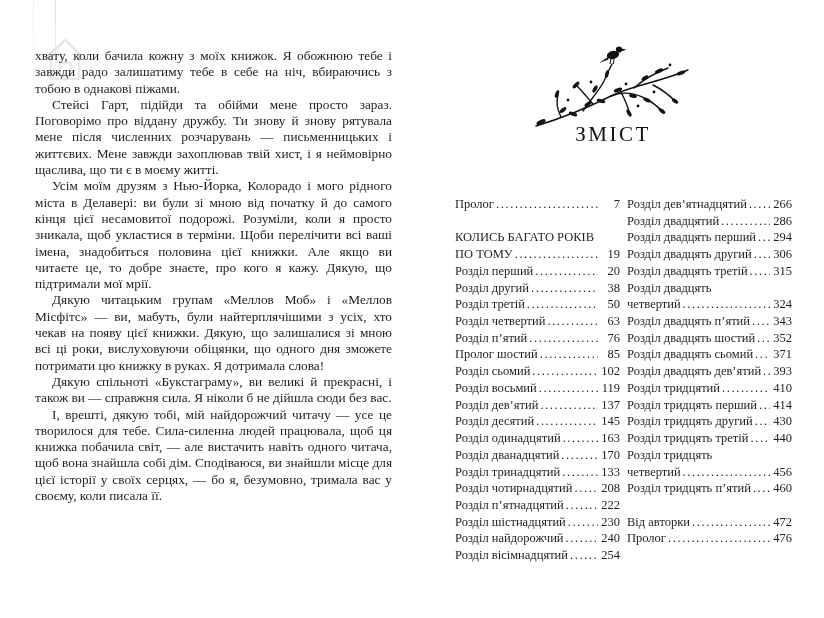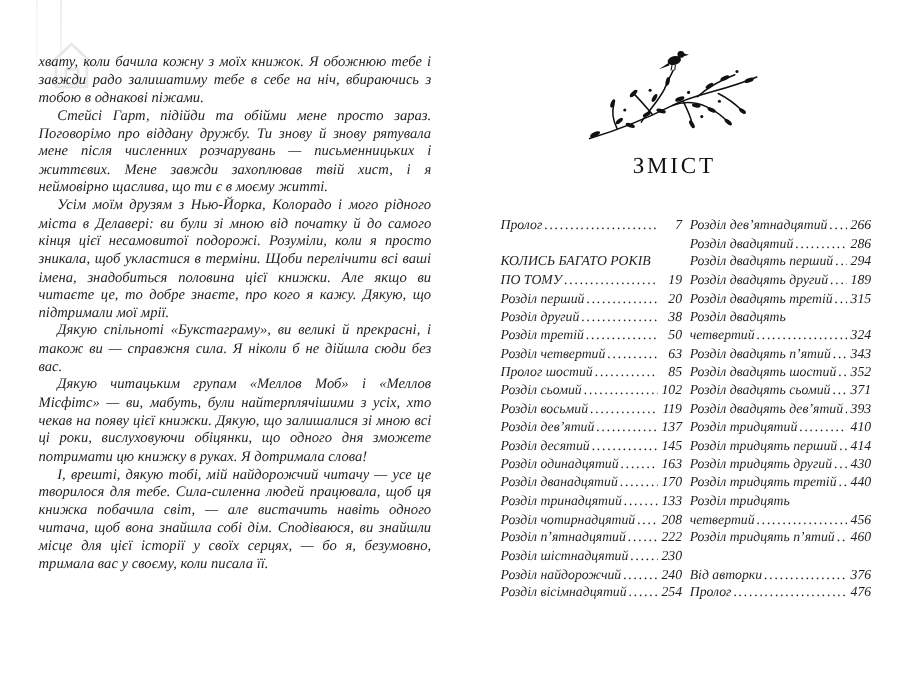--- a/index.html
+++ b/index.html
@@ -15,32 +15,32 @@
   .edge-line{position:absolute;top:0;width:1px;}
   .edge-line.e1{left:33px;height:80px;background:linear-gradient(#efefef,#fafafa);}
   .edge-line.e2{left:55px;height:76px;background:linear-gradient(#dedede,#f4f4f4);}
   .watermark{position:absolute;left:43px;top:36px;width:44px;height:46px;}
 
   
   .left-page{position:absolute;left:0;top:0;width:412px;height:618px;}
   .ack-text{position:absolute;left:35px;top:48px;width:357px;
     font-size:13.3px;line-height:16.3px;color:var(--text);
     text-align:justify;text-justify:inter-word;}
-  .ack-text p{text-indent:17px;font-style:italic;}
+  .ack-text p{text-indent:17px;}
   .ack-text p.no-indent{text-indent:0;}
 
   
   .right-page{position:absolute;left:455px;top:0;width:345px;height:618px;}
   .ornament{position:absolute;left:78px;top:40px;width:158px;height:96px;}
-  .toc-heading{position:absolute;left:0;top:138px;width:316px;text-align:center;
+  .toc-heading{position:absolute;left:0;top:122px;width:316px;text-align:center;
     font-size:21px;letter-spacing:2.5px;font-weight:400;color:var(--heading);}
   .toc-columns{position:absolute;left:0;top:197px;width:337px;display:flex;gap:7px;}
   .toc-col{width:165px;}
   .toc-row{display:flex;align-items:baseline;height:16.72px;
-    font-size:12.5px;color:var(--text);white-space:nowrap;font-style:italic;}
+    font-size:12.5px;color:var(--text);white-space:nowrap;}
   .toc-row.spacer{visibility:hidden;}
   .toc-label{white-space:nowrap;}
   .toc-dots{flex:1;overflow:hidden;white-space:nowrap;margin:0 2px;letter-spacing:1.6px;color:var(--text);}
   .toc-dots::after{content:"..........................................................................";}
   .toc-page{text-align:right;min-width:20px;}
 </style>
 </head>
 <body>
 
 <div class="screen">
@@ -52,22 +52,22 @@
     <polyline points="2,23 22,4 42,23"></polyline>
     <polyline points="8,19 8,43 36,43 36,19"></polyline>
     <rect x="17" y="27" width="11" height="13"></rect>
   </svg>
 
   <div class="left-page">
     <div class="ack-text">
         <p class="no-indent">хвату, коли бачила кожну з моїх книжок. Я обожнюю тебе і завжди радо залишатиму тебе в себе на ніч, вбираючись з тобою в однакові піжами.</p>
         <p>Стейсі Гарт, підійди та обійми мене просто зараз. Поговорімо про віддану дружбу. Ти знову й знову рятувала мене після численних розчарувань — письменницьких і життєвих. Мене завжди захоплював твій хист, і я неймовірно щаслива, що ти є в моєму житті.</p>
         <p>Усім моїм друзям з Нью-Йорка, Колорадо і мого рідного міста в Делавері: ви були зі мною від початку й до самого кінця цієї несамовитої подорожі. Розуміли, коли я просто зникала, щоб укластися в терміни. Щоби перелічити всі ваші імена, знадобиться половина цієї книжки. Але якщо ви читаєте це, то добре знаєте, про кого я кажу. Дякую, що підтримали мої мрії.</p>
+        <p>Дякую читацьким групам «Меллов Моб» і «Меллов Місфітс» — ви, мабуть, були найтерплячішими з усіх, хто чекав на появу цієї книжки. Дякую, що залишалися зі мною всі ці роки, вислуховуючи обіцянки, що одного дня зможете потримати цю книжку в руках. Я дотримала слова!</p>
         <p>Дякую спільноті «Букстаграму», ви великі й прекрасні, і також ви — справжня сила. Я ніколи б не дійшла сюди без вас.</p>
-        <p>Дякую читацьким групам «Меллов Моб» і «Меллов Місфітс» — ви, мабуть, були найтерплячішими з усіх, хто чекав на появу цієї книжки. Дякую, що залишалися зі мною всі ці роки, вислуховуючи обіцянки, що одного дня зможете потримати цю книжку в руках. Я дотримала слова!</p>
         <p>І, врешті, дякую тобі, мій найдорожчий читачу — усе це творилося для тебе. Сила-силенна людей працювала, щоб ця книжка побачила світ, — але вистачить навіть одного читача, щоб вона знайшла собі дім. Сподіваюся, ви знайшли місце для цієї історії у своїх серцях, — бо я, безумовно, тримала вас у своєму, коли писала її.</p>
       </div>
   </div>
 
   <div class="right-page">
 
     <svg class="ornament" viewBox="0 0 158 96">
       <g stroke="#111" stroke-width="1.4" fill="none" stroke-linecap="round">
         <path d="M3,86 C26,79 52,69 78,56 C100,45 124,43 155,30"></path>
         <path d="M50,71 C58,59 66,51 71,41 C74,34 77,28 79,24"></path>
@@ -145,20 +145,25 @@
             <span class="toc-label">Розділ третій</span>
             <span class="toc-dots"></span>
             <span class="toc-page">50</span>
           </div>
           <div class="toc-row">
             <span class="toc-label">Розділ четвертий</span>
             <span class="toc-dots"></span>
             <span class="toc-page">63</span>
           </div>
           <div class="toc-row">
+            <span class="toc-label">Розділ п’ятий</span>
+            <span class="toc-dots"></span>
+            <span class="toc-page">76</span>
+          </div>
+          <div class="toc-row">
             <span class="toc-label">Пролог шостий</span>
             <span class="toc-dots"></span>
             <span class="toc-page">85</span>
           </div>
           <div class="toc-row">
             <span class="toc-label">Розділ сьомий</span>
             <span class="toc-dots"></span>
             <span class="toc-page">102</span>
           </div>
           <div class="toc-row">
@@ -229,21 +234,21 @@
             <span class="toc-page">286</span>
           </div>
           <div class="toc-row">
             <span class="toc-label">Розділ двадцять перший</span>
             <span class="toc-dots"></span>
             <span class="toc-page">294</span>
           </div>
           <div class="toc-row">
             <span class="toc-label">Розділ двадцять другий</span>
             <span class="toc-dots"></span>
-            <span class="toc-page">189</span>
+            <span class="toc-page">306</span>
           </div>
           <div class="toc-row">
             <span class="toc-label">Розділ двадцять третій</span>
             <span class="toc-dots"></span>
             <span class="toc-page">315</span>
           </div>
           <div class="toc-row">
             <span class="toc-label">Розділ двадцять</span>
           </div>
           <div class="toc-row">
@@ -301,21 +306,21 @@
           </div>
           <div class="toc-row">
             <span class="toc-label">Розділ тридцять п’ятий</span>
             <span class="toc-dots"></span>
             <span class="toc-page">460</span>
           </div>
           <div class="toc-row spacer"></div>
           <div class="toc-row">
             <span class="toc-label">Від авторки</span>
             <span class="toc-dots"></span>
-            <span class="toc-page">376</span>
+            <span class="toc-page">472</span>
           </div>
           <div class="toc-row">
             <span class="toc-label">Пролог</span>
             <span class="toc-dots"></span>
             <span class="toc-page">476</span>
           </div>
         </div>
     </div>
 
   </div>

